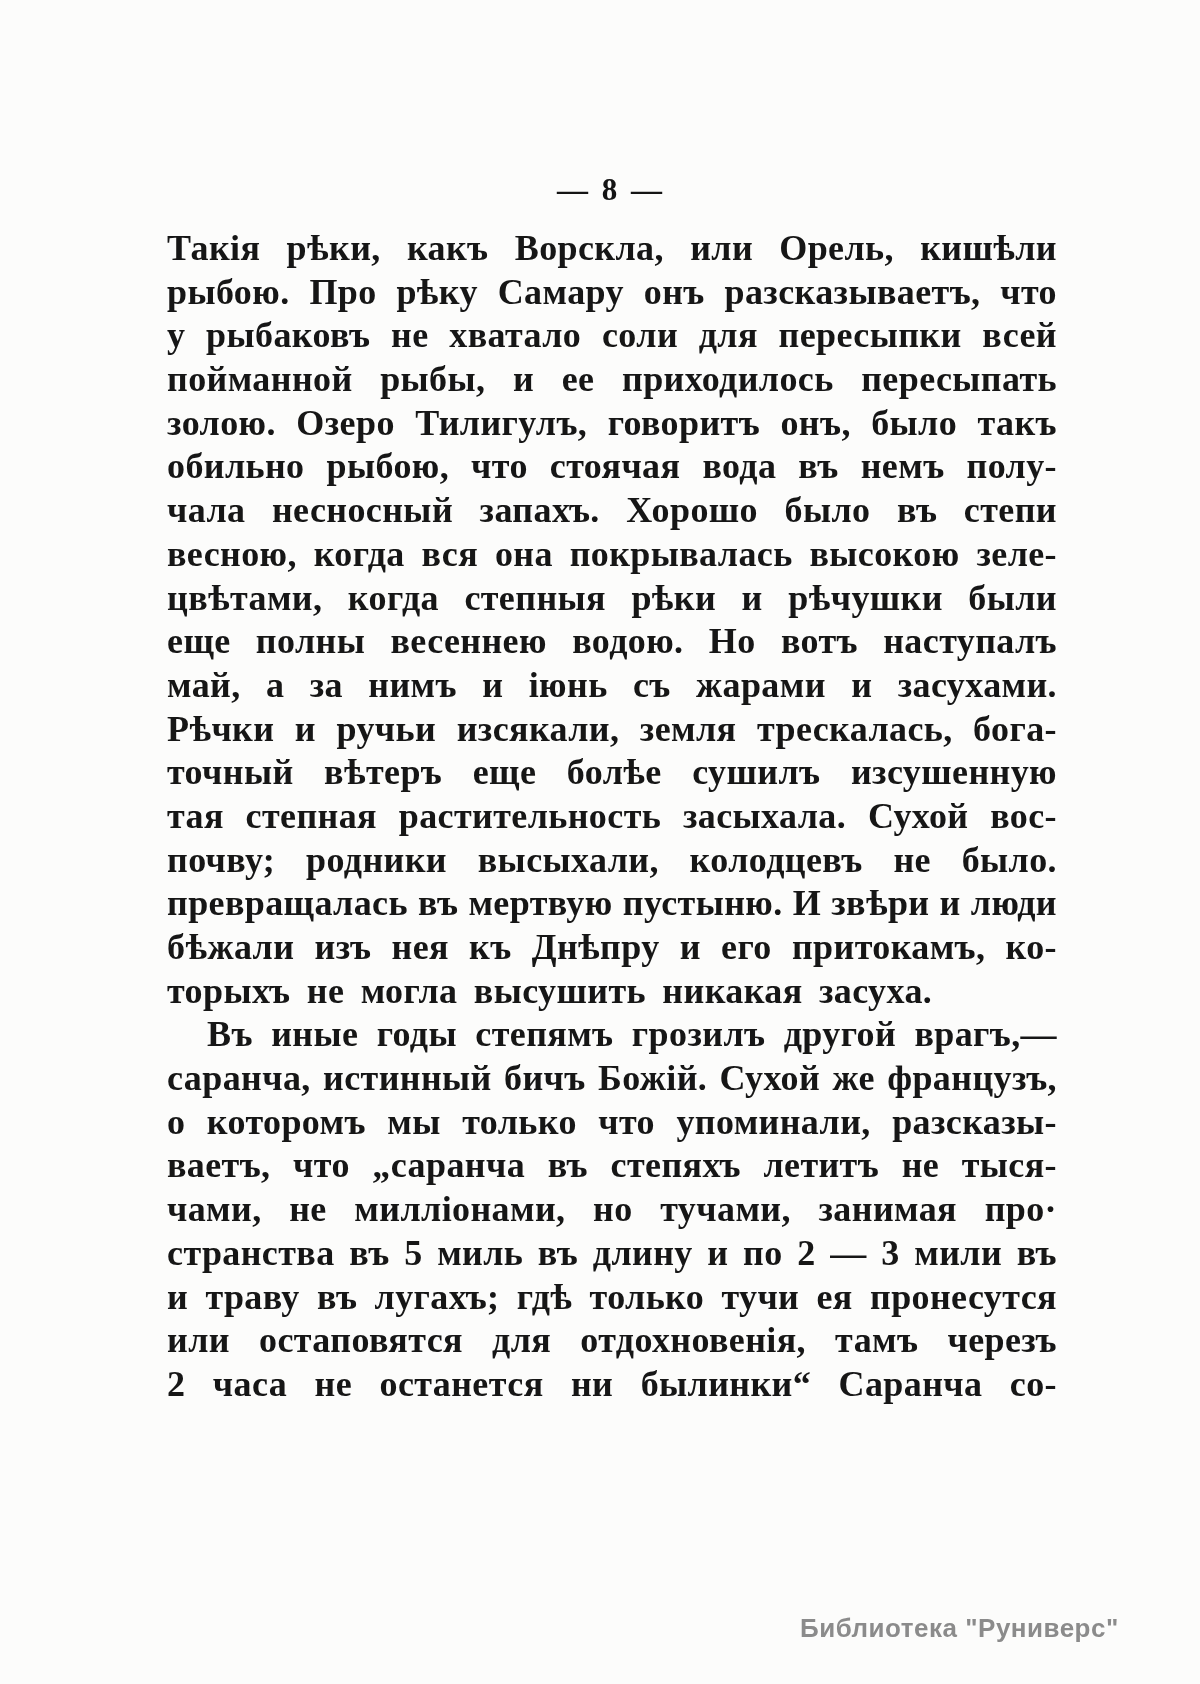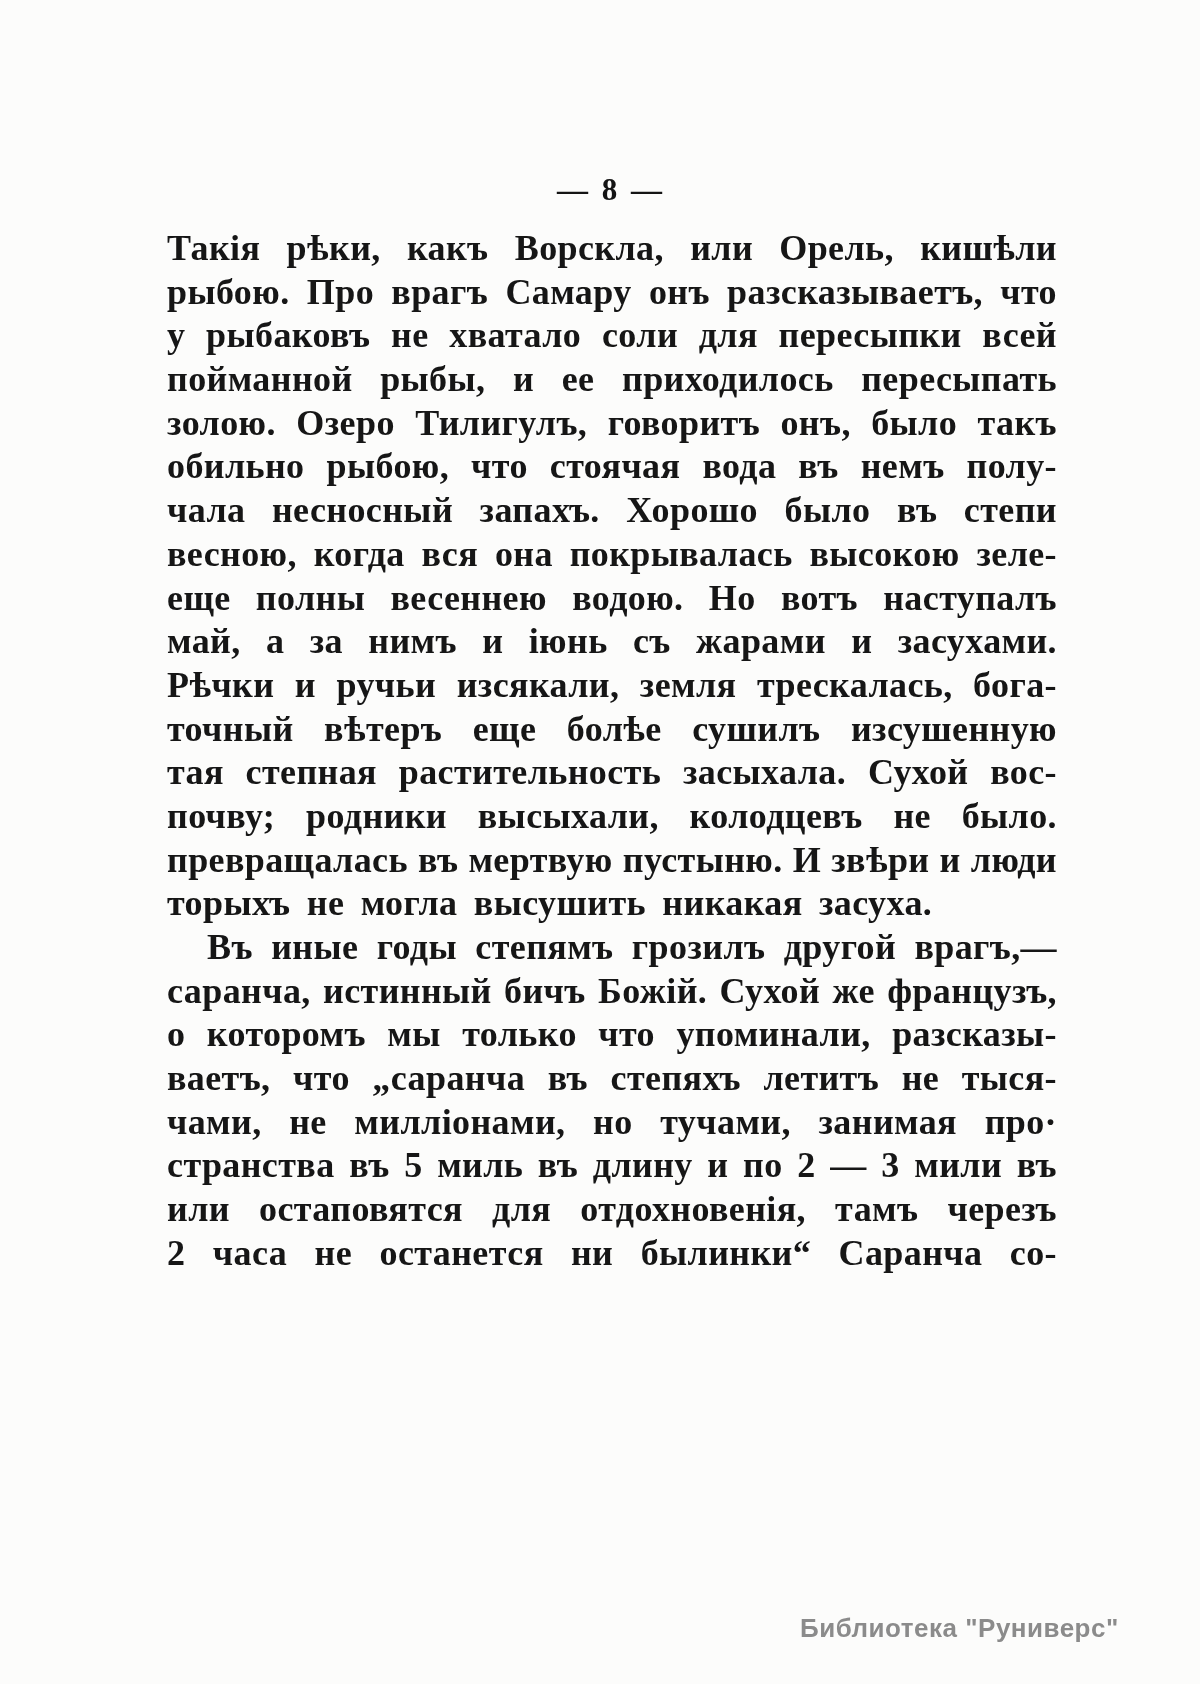--- a/index.html
+++ b/index.html
@@ -66,40 +66,43 @@
 </style>
 </head>
 <body>
 
 <div class="page">
 
   <div class="page-header">— 8 —</div>
 
   <div class="text-block">
     <div class="line">Такія рѣки, какъ Ворскла, или Орель, кишѣли</div>
-    <div class="line">рыбою. Про врагъ Самару онъ разсказываетъ, что</div>
+    <div class="line">рыбою. Про рѣку Самару онъ разсказываетъ, что</div>
     <div class="line">у рыбаковъ не хватало соли для пересыпки всей</div>
     <div class="line">пойманной рыбы, и ее приходилось пересыпать</div>
     <div class="line">золою. Озеро Тилигулъ, говоритъ онъ, было такъ</div>
     <div class="line">обильно рыбою, что стоячая вода въ немъ полу-</div>
     <div class="line">чала несносный запахъ. Хорошо было въ степи</div>
     <div class="line">весною, когда вся она покрывалась высокою зеле-</div>
+    <div class="line">цвѣтами, когда степныя рѣки и рѣчушки были</div>
     <div class="line">еще полны весеннею водою. Но вотъ наступалъ</div>
     <div class="line">май, а за нимъ и іюнь съ жарами и засухами.</div>
     <div class="line">Рѣчки и ручьи изсякали, земля трескалась, бога-</div>
     <div class="line">точный вѣтеръ еще болѣе сушилъ изсушенную</div>
     <div class="line">тая степная растительность засыхала. Сухой вос-</div>
     <div class="line">почву; родники высыхали, колодцевъ не было. Степь</div>
     <div class="line">превращалась въ мертвую пустыню. И звѣри и люди</div>
+    <div class="line">бѣжали изъ нея къ Днѣпру и его притокамъ, ко-</div>
     <div class="line para-end">торыхъ не могла высушить никакая засуха.</div>
     <div class="line indent">Въ иные годы степямъ грозилъ другой врагъ,—</div>
     <div class="line">саранча, истинный бичъ Божій. Сухой же французъ,</div>
     <div class="line">о которомъ мы только что упоминали, разсказы-</div>
     <div class="line">ваетъ, что „саранча въ степяхъ летитъ не тыся-</div>
     <div class="line">чами, не милліонами, но тучами, занимая про·</div>
     <div class="line">странства въ 5 миль въ длину и по 2 — 3 мили въ</div>
+    <div class="line">и траву въ лугахъ; гдѣ только тучи ея пронесутся</div>
     <div class="line">или остаповятся для отдохновенія, тамъ черезъ</div>
     <div class="line">2 часа не останется ни былинки“ Саранча со-</div>
   </div>
 
   <div class="watermark">Библиотека "Руниверс"</div>
 
 </div>
 
 </body></html>

